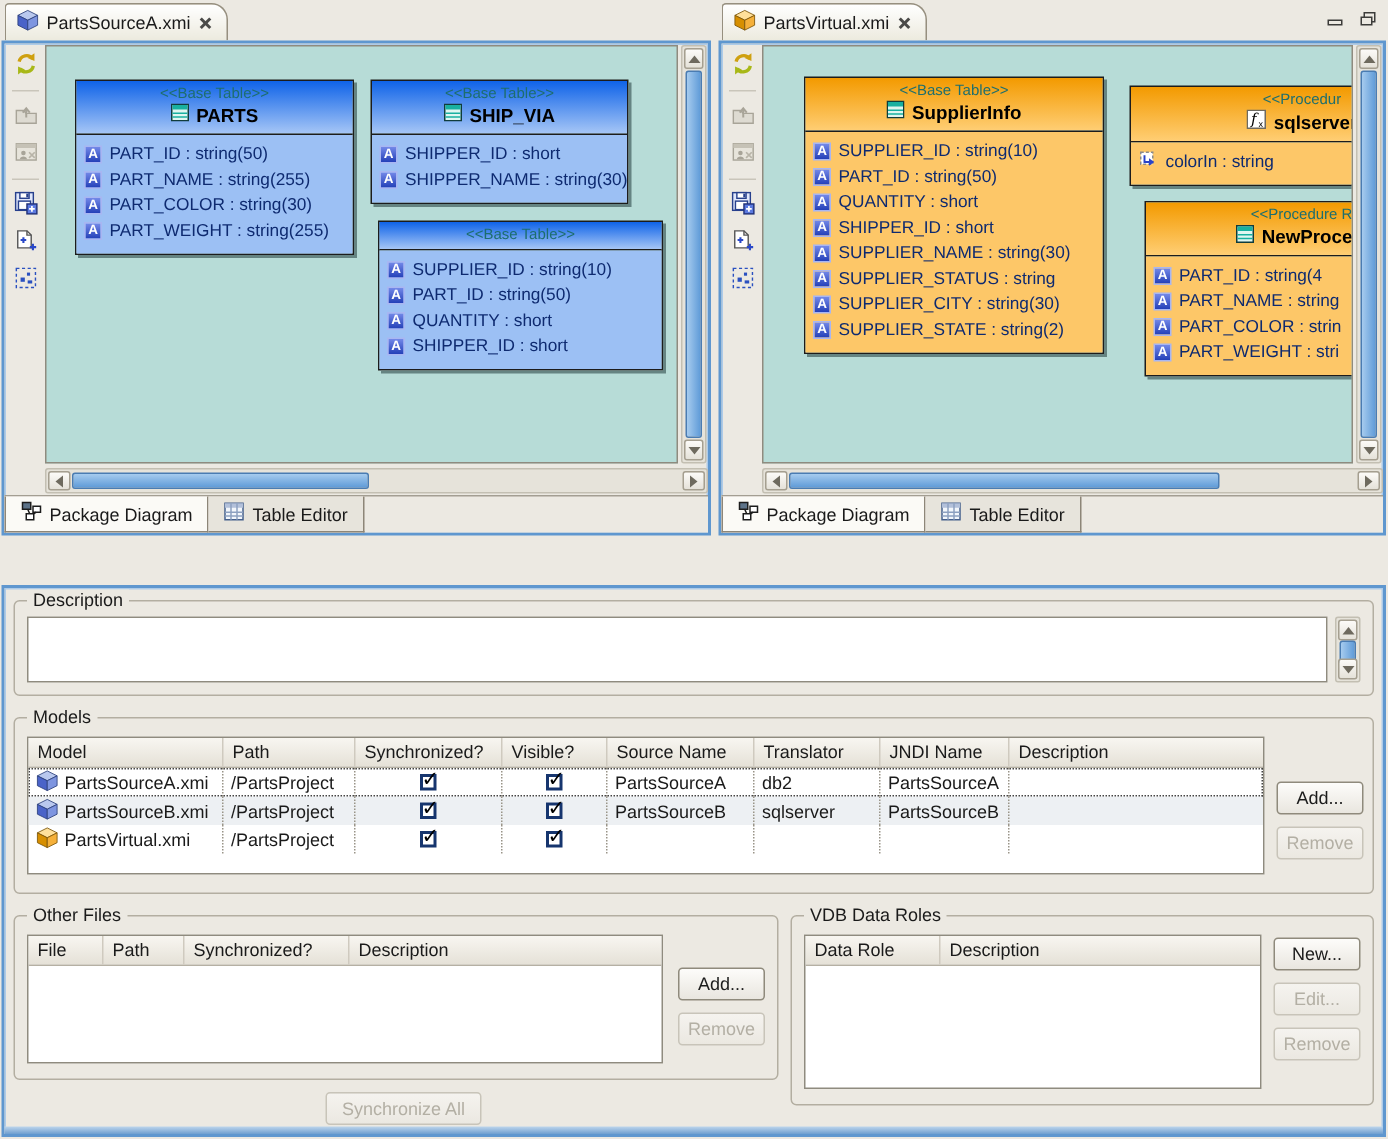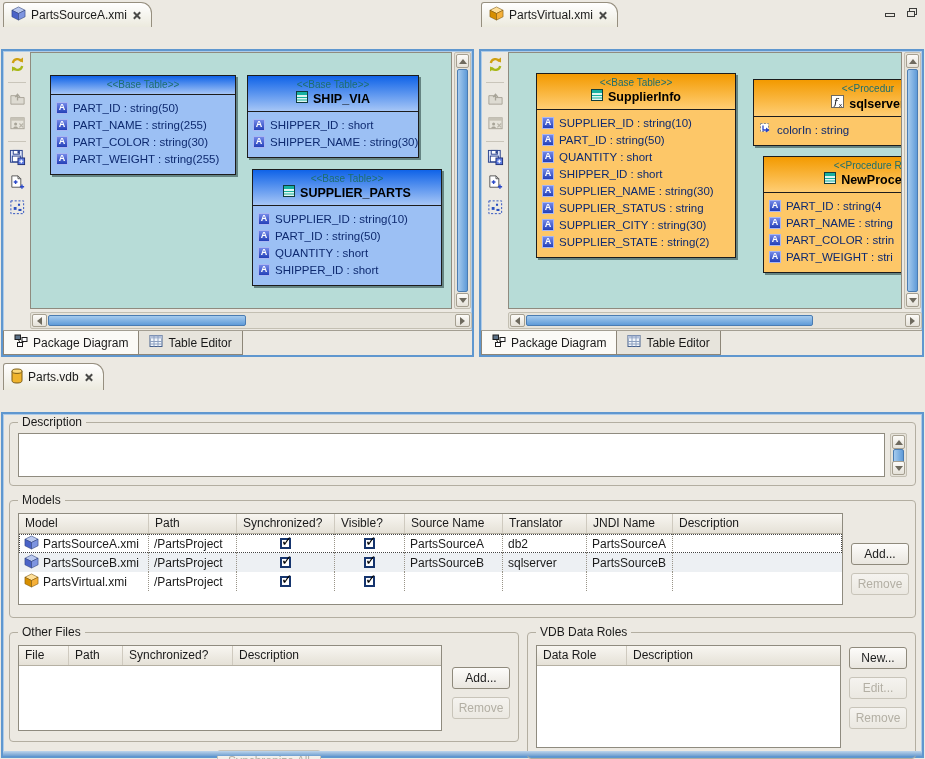--- a/index.html
+++ b/index.html
@@ -17,21 +17,21 @@
   .etab {
     position:absolute; left:3px; top:2px; height:25px; display:flex; align-items:center; gap:5px;
     padding:0 10px 0 7px; background:linear-gradient(#ffffff,#eceade);
     border:1px solid #968f7f; border-bottom:none; border-radius:3px 11px 0 0; cursor:default;
   }
   .winbtns { position:absolute; right:6px; top:6px; display:flex; gap:8px; }
   .winbtn { width:14px; height:12px; display:flex; align-items:center; justify-content:center; }
   .frame {
     position:absolute; left:1px; right:1px; top:27px; bottom:1px;
     border:2px solid #5f97cf; box-shadow:inset 0 0 0 1px #aecbe8; background:#ece9e2;
-    display:flex; flex-direction:column;margin-top:22px;
+    display:flex; flex-direction:column;
   }
   .dmain { flex:1; display:flex; min-height:0; padding:1px; }
   .dtoolbar { width:26px; display:flex; flex-direction:column; align-items:center; padding-top:4px; gap:6px; }
   .dtool { width:20px; height:19px; display:flex; align-items:center; justify-content:center; }
   .dtoolsep { width:18px; border-top:1px solid #c9c5ba; margin:1px 0; }
   .canvas { position:relative; flex:1; background:#b7dcd7; border:1px solid #8f8b7f; overflow:hidden; }
   
   .sbv { position:relative; width:17px; margin-left:2px; background:#e6e3da; border:1px solid #c3bfb2; border-radius:2px; }
   .sbh { height:17px; display:flex; margin:2px 0 1px 27px; background:#e6e3da; border:1px solid #c3bfb2; border-radius:2px; position:relative; }
   .sbtn { position:absolute; background:linear-gradient(#fcfbf8,#e5e2d9); border:1px solid #a59f90; border-radius:2px;
@@ -158,20 +158,29 @@
                 <rect x="5" y="8.5" width="3" height="3" fill="#2a50c0"></rect>
                 <rect x="9.5" y="5" width="2.2" height="2.2" fill="#2a50c0"></rect>
                 <rect x="10" y="10.5" width="3.2" height="2.2" fill="#2a50c0"></rect>
               </svg></span>
           </div>
         </div>
       <div class="canvas">
           <div class="entity blue" style="left: 19px; top: 22px; width: 186px;">
             <div class="ehdr">
               <span class="stereo">&lt;&lt;Base Table&gt;&gt;</span>
+              <div class="enamerow">
+                <span><svg width="12" height="12" viewBox="0 0 12 12">
+                    <rect x="0.5" y="0.5" width="11" height="11" fill="#dff6f0" stroke="#103c3c"></rect>
+                    <rect x="1" y="1" width="10" height="3" fill="#18b0a0"></rect>
+                    <line x1="1" y1="6.5" x2="11" y2="6.5" stroke="#18b0a0"></line>
+                    <line x1="1" y1="9" x2="11" y2="9" stroke="#18b0a0"></line>
+                  </svg></span>
+                <span class="ename">PARTS</span>
+              </div>
             </div>
             <div class="ebody">
               <div class="eattr">
                 <span class="aicon">A</span>
                 <span class="txt">PART_ID : string(50)</span>
               </div>
               <div class="eattr">
                 <span class="aicon">A</span>
                 <span class="txt">PART_NAME : string(255)</span>
               </div>
@@ -205,29 +214,20 @@
               </div>
               <div class="eattr">
                 <span class="aicon">A</span>
                 <span class="txt">SHIPPER_NAME : string(30)</span>
               </div>
             </div>
           </div>
           <div class="entity blue" style="left: 221px; top: 116px; width: 190px;">
             <div class="ehdr">
               <span class="stereo">&lt;&lt;Base Table&gt;&gt;</span>
-              <div class="enamerow">
-                <span><svg width="12" height="12" viewBox="0 0 12 12">
-                    <rect x="0.5" y="0.5" width="11" height="11" fill="#dff6f0" stroke="#103c3c"></rect>
-                    <rect x="1" y="1" width="10" height="3" fill="#18b0a0"></rect>
-                    <line x1="1" y1="6.5" x2="11" y2="6.5" stroke="#18b0a0"></line>
-                    <line x1="1" y1="9" x2="11" y2="9" stroke="#18b0a0"></line>
-                  </svg></span>
-                <span class="ename">SUPPLIER_PARTS</span>
-              </div>
             </div>
             <div class="ebody">
               <div class="eattr">
                 <span class="aicon">A</span>
                 <span class="txt">SUPPLIER_ID : string(10)</span>
               </div>
               <div class="eattr">
                 <span class="aicon">A</span>
                 <span class="txt">PART_ID : string(50)</span>
               </div>
@@ -509,30 +509,20 @@
               <line x1="5" y1="1.5" x2="5" y2="12.5" stroke="#8ca0c0"></line>
               <line x1="9" y1="1.5" x2="9" y2="12.5" stroke="#8ca0c0"></line>
             </svg></span>
           <span>Table Editor</span>
         </div>
       </div>
   </div>
 </div>
 
 <div id="ed-vdb">
-  <div class="tabbar" style="height:30px;">
-    <div class="etab" style="top:3px;height:27px;">
-      <span class="tabicon"><svg width="12" height="16" viewBox="0 0 12 16">
-            <path d="M1 3.2 v9.4 a5 2.4 0 0 0 10 0 V3.2" fill="#efb32c" stroke="#7a5a10"></path>
-            <ellipse cx="6" cy="3.2" rx="5" ry="2.2" fill="#fcd879" stroke="#7a5a10"></ellipse>
-          </svg></span>
-      <span>Parts.vdb</span>
-      <span class="xicon"></span>
-    </div>
-  </div>
   <div class="frame" style="top:30px;bottom:1px;">
 
     <div class="group" style="left:6px;right:6px;top:8px;height:64px;">
       <span class="glabel">Description</span>
       <div class="whitebox" style="left:8px;top:10px;right:30px;bottom:8px;"></div>
       <div class="sbv" style="position:absolute;right:8px;top:10px;bottom:8px;width:17px;">
         <div class="sbtn up">
             <span class="arr u"></span>
           </div>
         <div class="thumbv" style="top:15px;height:16px;"></div>

